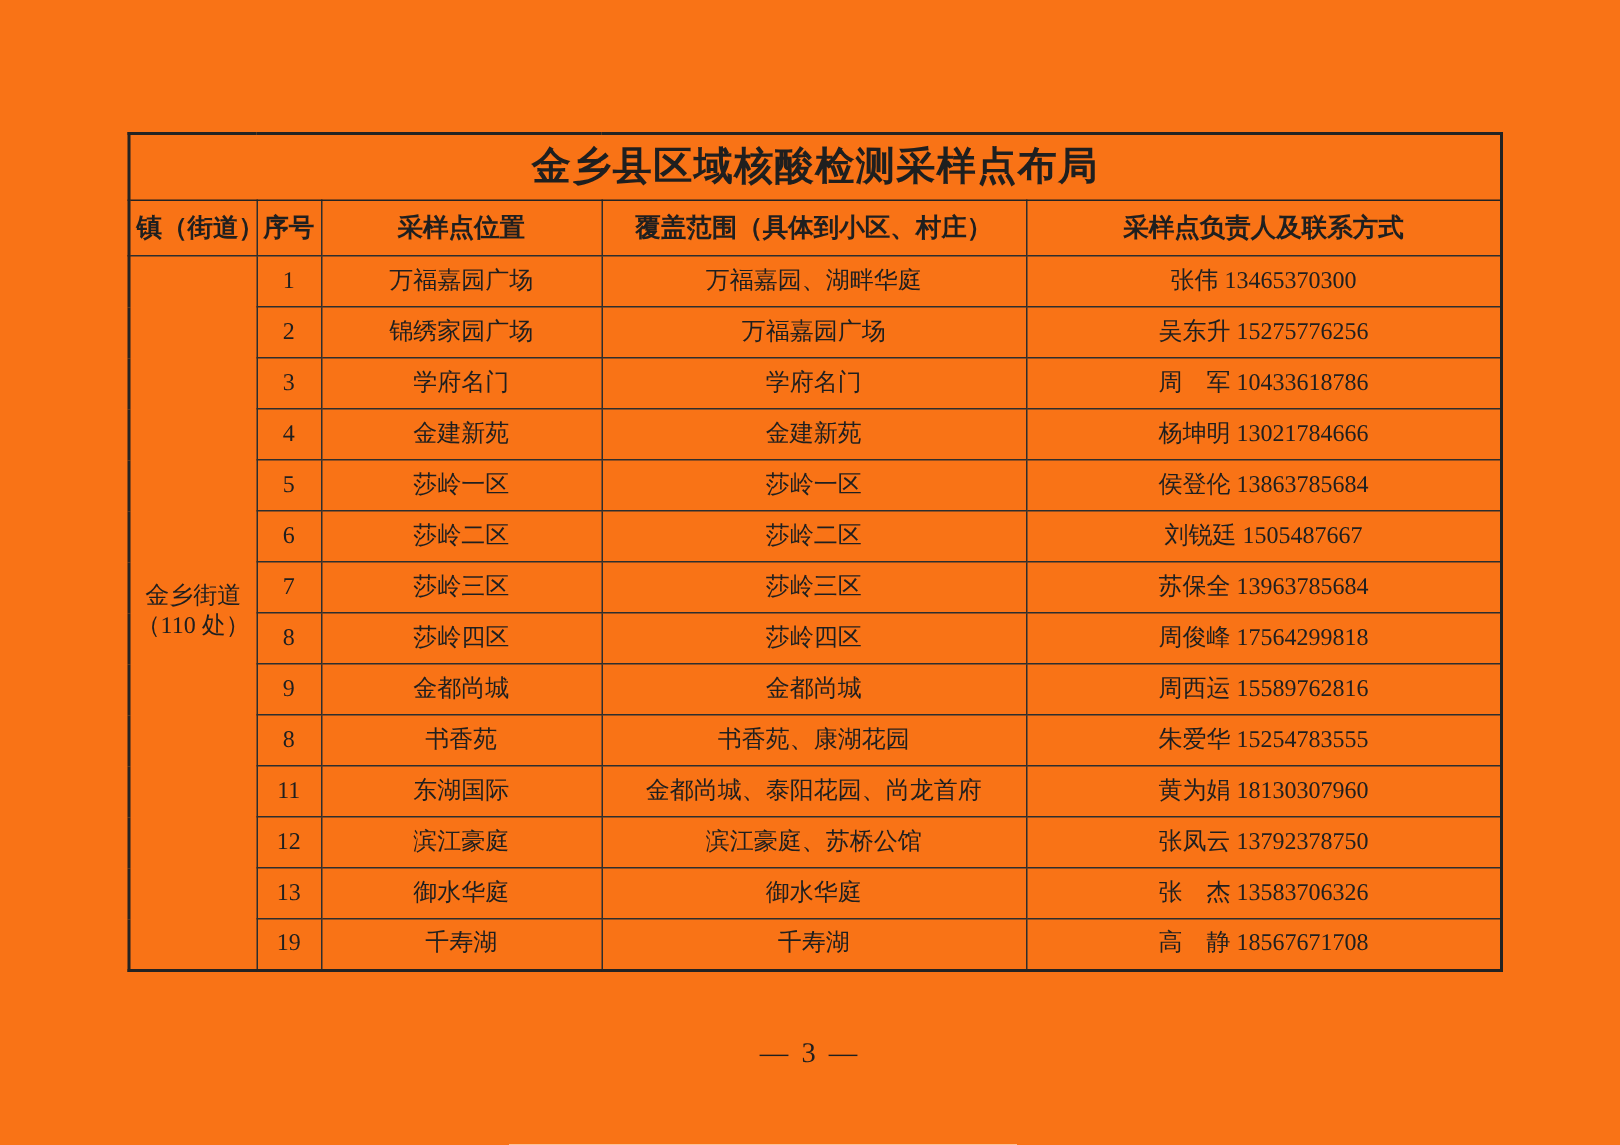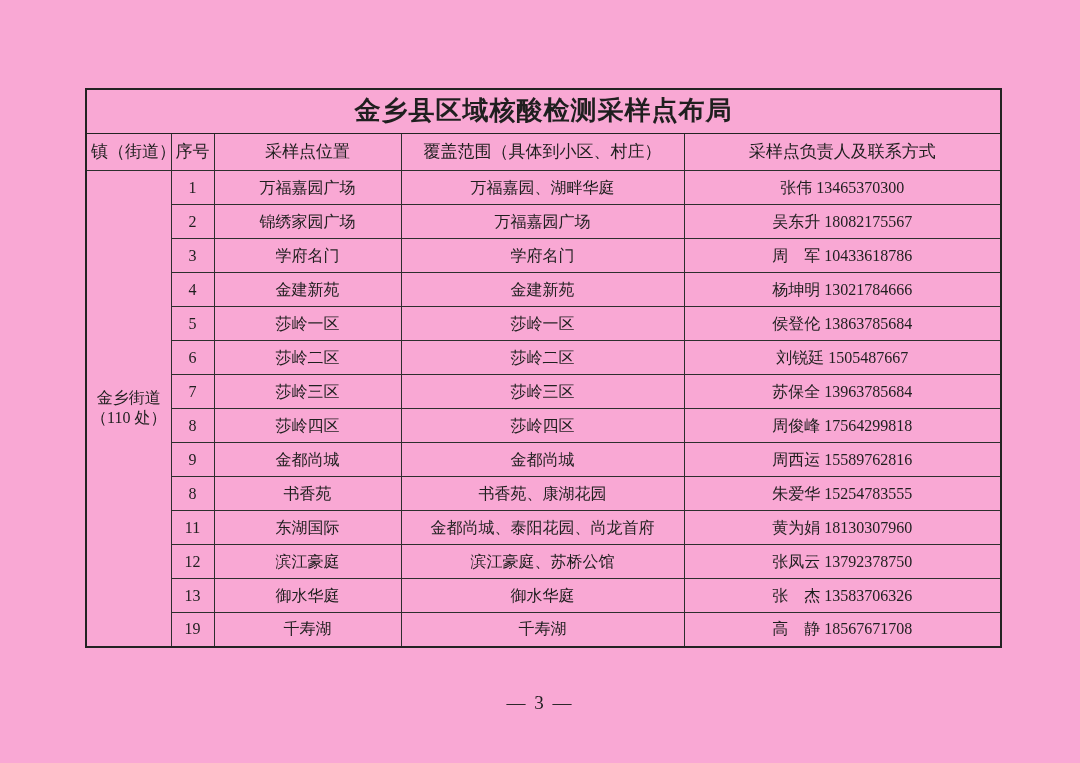--- a/index.html
+++ b/index.html
@@ -6,21 +6,21 @@
     margin: 0;
     padding: 0;
     background: #ffffff;
     font-family: "Liberation Serif", "DejaVu Serif", serif;
     color: #1f1f1f;
   }
   .page {
     position: relative;
     width: 1080px;
     height: 763px;
-    background: #f9a8d4;
+    background: #f97316;
     overflow: hidden;
   }
   table.sampling-table {
     position: absolute;
     left: 85px;
     top: 88px;
     width: 915px;
     border-collapse: collapse;
     table-layout: fixed;
     border: 2px solid #232323;
@@ -39,21 +39,21 @@
   tr.title-row th {
     height: 43px;
     font-size: 26px;
     font-weight: bold;
     letter-spacing: 1px;
     border-bottom: 1px solid #232323;
   }
   tr.header-row th {
     height: 36px;
     font-size: 17px;
-    font-weight: normal;
+    font-weight: bold;
   }
   tbody tr { height: 34px; }
   td.group-cell {
     font-size: 17px;
     line-height: 1.6;
     margin-top: 40px;
   }
   .page-number {
     position: absolute;
     left: 0;
@@ -98,21 +98,21 @@
           </td>
           <td>1</td>
           <td>万福嘉园广场</td>
           <td>万福嘉园、湖畔华庭</td>
           <td>张伟 13465370300</td>
         </tr>
         <tr>
           <td>2</td>
           <td>锦绣家园广场</td>
           <td>万福嘉园广场</td>
-          <td>吴东升 18082175567</td>
+          <td>吴东升 15275776256</td>
         </tr>
         <tr>
           <td>3</td>
           <td>学府名门</td>
           <td>学府名门</td>
           <td>周　军 10433618786</td>
         </tr>
         <tr>
           <td>4</td>
           <td>金建新苑</td>

